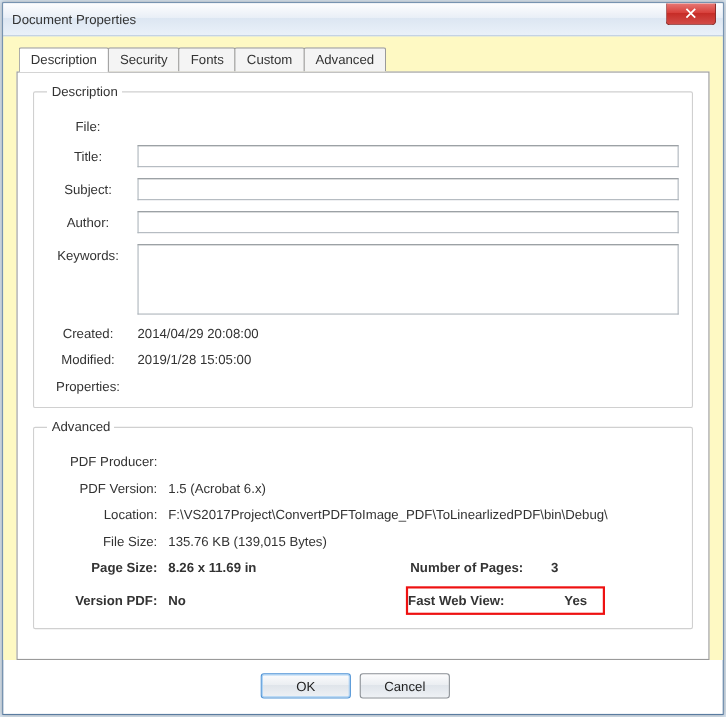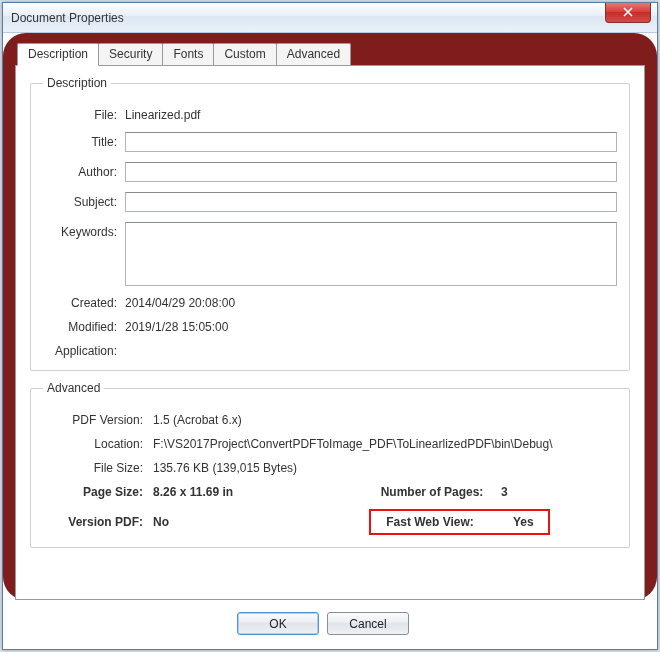--- a/index.html
+++ b/index.html
@@ -44,25 +44,24 @@
     border-top: none;
     border-bottom-left-radius: 4px;
     border-bottom-right-radius: 4px;
     display: flex; align-items: center; justify-content: center;
     color: #fff;
     margin-right: 6px;
   }
   .closebtn svg { width: 10px; height: 10px; }
   .content {
     flex: 1;
-    background: #7f1d1d;
+    background: #fef9c3;
     padding: 10px 12px 0 12px;
     display: flex;
     flex-direction: column;
-    border-radius: 23px;
   }
   .tab-strip {
     display: flex;
     align-items: flex-end;
     position: relative;
     z-index: 2;
     margin-left: 2px;
   }
   .tab {
     border: 1px solid #9a9a9a;
@@ -102,21 +101,21 @@
     color: #333;
     font-size: 12px;
   }
   .row {
     display: flex;
     align-items: center;
     margin-top: 10px;
   }
   .row .lbl {
     width: 82px;
-    text-align: right;
+    text-align: center;
     padding-right: 8px;
     color: #333;
   }
   .row .val {
     flex: 1;
     color: #333;
   }
   .row input[type="text"] {
     flex: 1;
     height: 20px;
@@ -158,21 +157,21 @@
   .adv-split .col1 { display:flex; width: 330px; }
   .adv-split .col2 { display:flex; align-items:center; }
   .adv-split .lbl {
     width: 110px;
     text-align: right;
     padding-right: 10px;
     color: #333;
   }
   .adv-split .lbl2 {
     width: 128px;
-    text-align: center;
+    text-align: left;
     padding-right: 10px;
     color: #333;
   }
   .adv-split .val { color: #333; }
   .redbox {
     border: 2px solid #e11;
     padding: 4px 14px 4px 0;
     margin-left: -4px;
     gap: 14px;
   }
@@ -221,55 +220,58 @@
       <div class="tab">Advanced</div>
     </div>
 
     <div class="tab-panel">
 
       <fieldset class="group">
         <legend>Description</legend>
 
         <div class="row">
           <span class="lbl">File:</span>
-          <span class="val">Linearized.pdf</span>
         </div>
         <div class="row">
           <span class="lbl">Title:</span>
           <input type="text" value="" style="">
         </div>
         <div class="row">
+          <span class="lbl">Subject:</span>
+          <input type="text" value="" style="">
+        </div>
+        <div class="row">
           <span class="lbl">Author:</span>
-          <input type="text" value="" style="">
-        </div>
-        <div class="row">
-          <span class="lbl">Subject:</span>
           <input type="text" value="" style="">
         </div>
         <div class="row" style="align-items:flex-start">
           <span class="lbl" style="padding-top:3px">Keywords:</span>
           <textarea style=""></textarea>
         </div>
         <div class="row">
           <span class="lbl">Created:</span>
           <span class="val">2014/04/29 20:08:00</span>
         </div>
         <div class="row">
           <span class="lbl">Modified:</span>
           <span class="val">2019/1/28 15:05:00</span>
         </div>
         <div class="row">
-          <span class="lbl">Application:</span>
+          <span class="lbl">Properties:</span>
           <span class="val"></span>
         </div>
       </fieldset>
 
       <fieldset class="group">
         <legend>Advanced</legend>
 
+        <div class="adv-row">
+          <span class="lbl">PDF Producer:</span>
+          <span class="val"></span>
+        </div>
         <div class="adv-row">
           <span class="lbl">PDF Version:</span>
           <span class="val">1.5 (Acrobat 6.x)</span>
         </div>
         <div class="adv-row">
           <span class="lbl">Location:</span>
           <span class="val">F:\VS2017Project\ConvertPDFToImage_PDF\ToLinearlizedPDF\bin\Debug\</span>
         </div>
         <div class="adv-row">
           <span class="lbl">File Size:</span>

